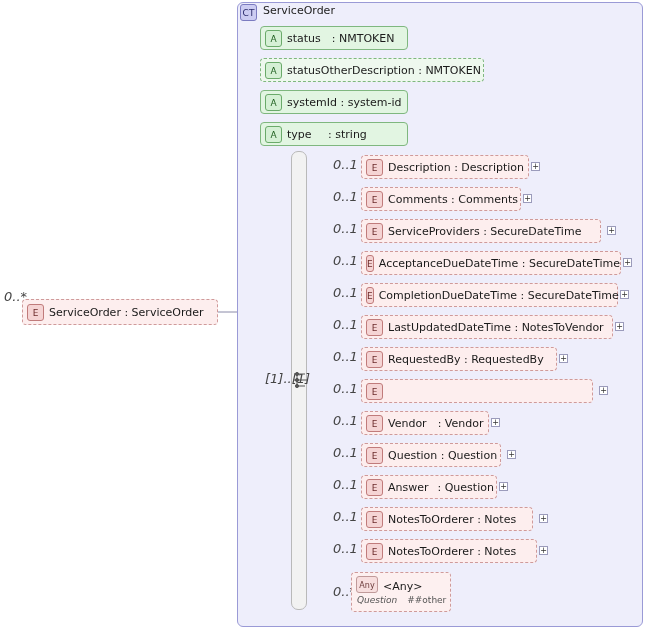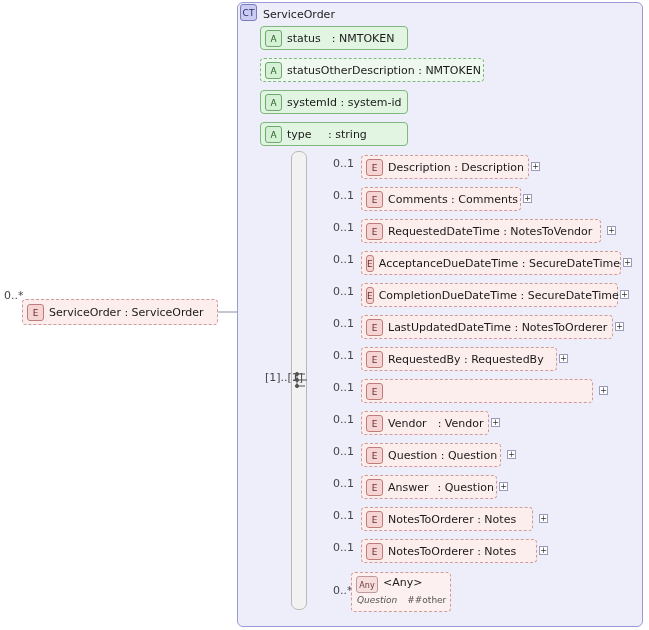--- a/index.html
+++ b/index.html
@@ -40,21 +40,21 @@
     border-radius: 6px;
     box-sizing: border-box;
   }
 
   
   .ct-header {
     position: absolute;
     left: 240px;
     top: 4px;
     display: flex;
-    align-items: flex-end;
+    align-items: flex-start;
     gap: 6px;
   }
   .badge {
     width: 17px;
     height: 17px;
     border-radius: 3px;
     font-size: 9px;
     line-height: 17px;
     text-align: center;
     font-family: "DejaVu Sans", sans-serif;
@@ -123,21 +123,21 @@
     background: #fdf0f0;
     border: 1px dashed #cf9a9a;
     height: 40px;
     align-items: flex-start;
     flex-direction: column;
     padding: 3px 4px;
     gap: 2px;
   }
   .any-row1 {
     display: flex;
-    align-items: flex-start;
+    align-items: flex-end;
     gap: 5px;
   }
   .any-ns {
     font-size: 9px;
     font-style: italic;
     color: #555555;
     padding-left: 1px;
     white-space: nowrap;
   }
   .any-ns .nsval {
@@ -174,21 +174,22 @@
     font-size: 8px;
     line-height: 7px;
     text-align: center;
     color: #333333;
     font-family: "DejaVu Sans", sans-serif;
   }
 
   
   .occ {
     position: absolute;
-    font-size: 11px;
+    font-size: 13px;
+    font-style: italic;
     color: #444444;
     white-space: nowrap;
   }
 
   
   .root-box {
     position: absolute;
     left: 22px;
     top: 299px;
     width: 196px;
@@ -312,42 +313,42 @@
   <div class="occ" style="left:333px; top:189px;">0..1</div>
   <div class="node node-elem dashed" style="left:361px; top:187px; width:160px;">
     <span class="badge badge-e">E</span>
     <span class="label">Comments : Comments</span>
   </div>
   <div class="plus" style="left:523px; top:194px;">+</div>
 
   <div class="occ" style="left:333px; top:221px;">0..1</div>
   <div class="node node-elem dashed stack" style="left:361px; top:219px; width:240px;">
     <span class="badge badge-e">E</span>
-    <span class="label">RequestedDateTime : NotesToVendor</span>
+    <span class="label">ServiceProviders : SecureDateTime</span>
   </div>
   <div class="plus" style="left:607px; top:226px;">+</div>
 
   <div class="occ" style="left:333px; top:253px;">0..1</div>
   <div class="node node-elem dashed" style="left:361px; top:251px; width:260px;">
     <span class="badge badge-e">E</span>
     <span class="label">AcceptanceDueDateTime : SecureDateTime</span>
   </div>
   <div class="plus" style="left:623px; top:258px;">+</div>
 
   <div class="occ" style="left:333px; top:285px;">0..1</div>
   <div class="node node-elem dashed" style="left:361px; top:283px; width:257px;">
     <span class="badge badge-e">E</span>
     <span class="label">CompletionDueDateTime : SecureDateTime</span>
   </div>
   <div class="plus" style="left:620px; top:290px;">+</div>
 
   <div class="occ" style="left:333px; top:317px;">0..1</div>
   <div class="node node-elem dashed" style="left:361px; top:315px; width:252px;">
     <span class="badge badge-e">E</span>
-    <span class="label">LastUpdatedDateTime : NotesToOrderer</span>
+    <span class="label">LastUpdatedDateTime : NotesToVendor</span>
   </div>
   <div class="plus" style="left:615px; top:322px;">+</div>
 
   <div class="occ" style="left:333px; top:349px;">0..1</div>
   <div class="node node-elem dashed" style="left:361px; top:347px; width:196px;">
     <span class="badge badge-e">E</span>
     <span class="label">RequestedBy : RequestedBy</span>
   </div>
   <div class="plus" style="left:559px; top:354px;">+</div>
 

